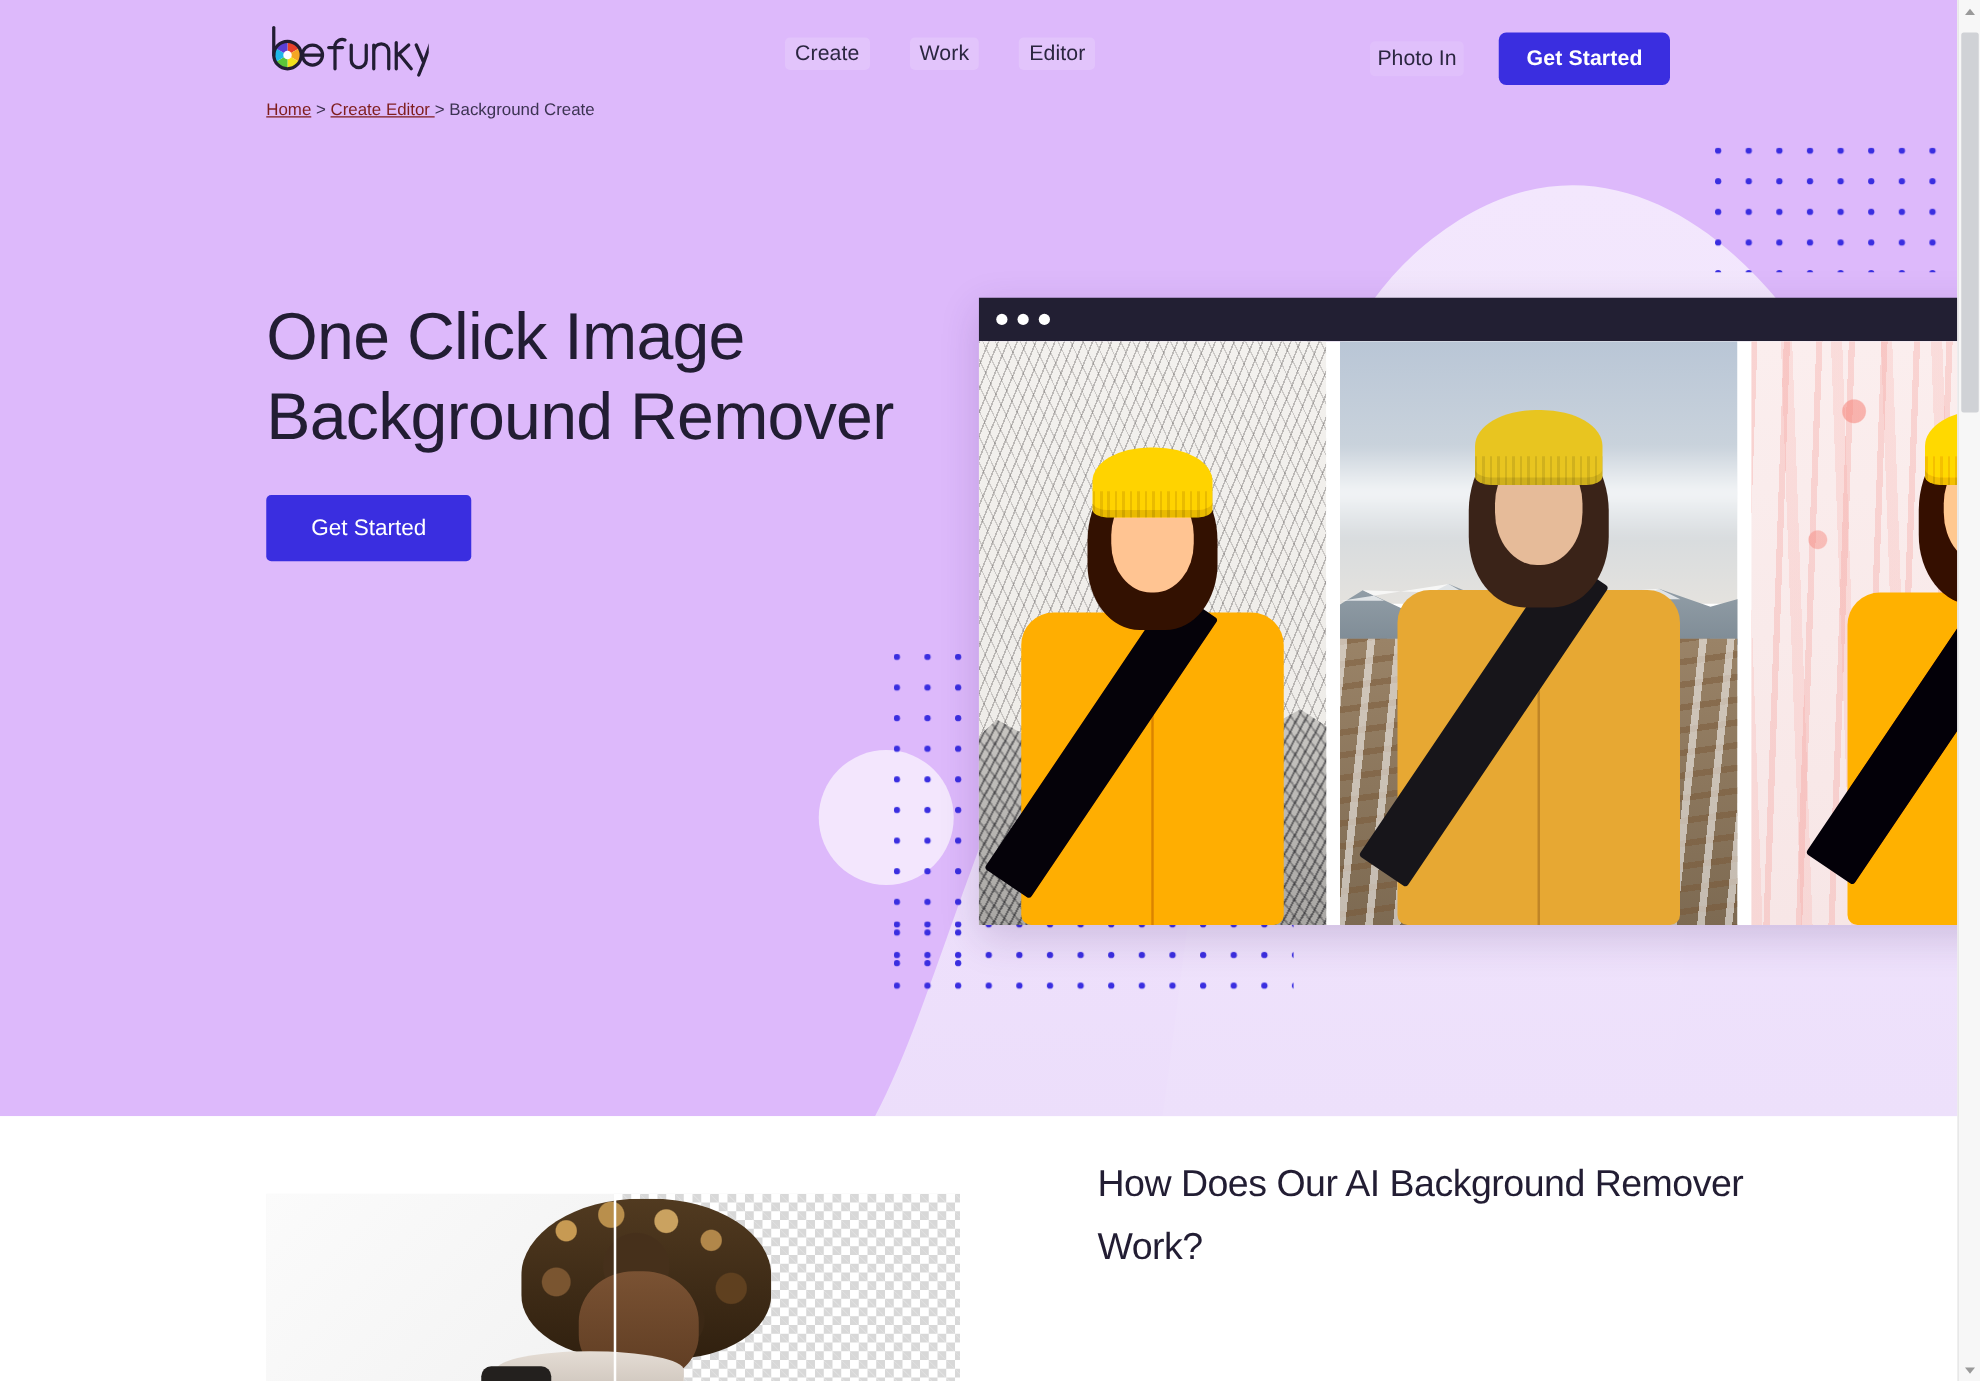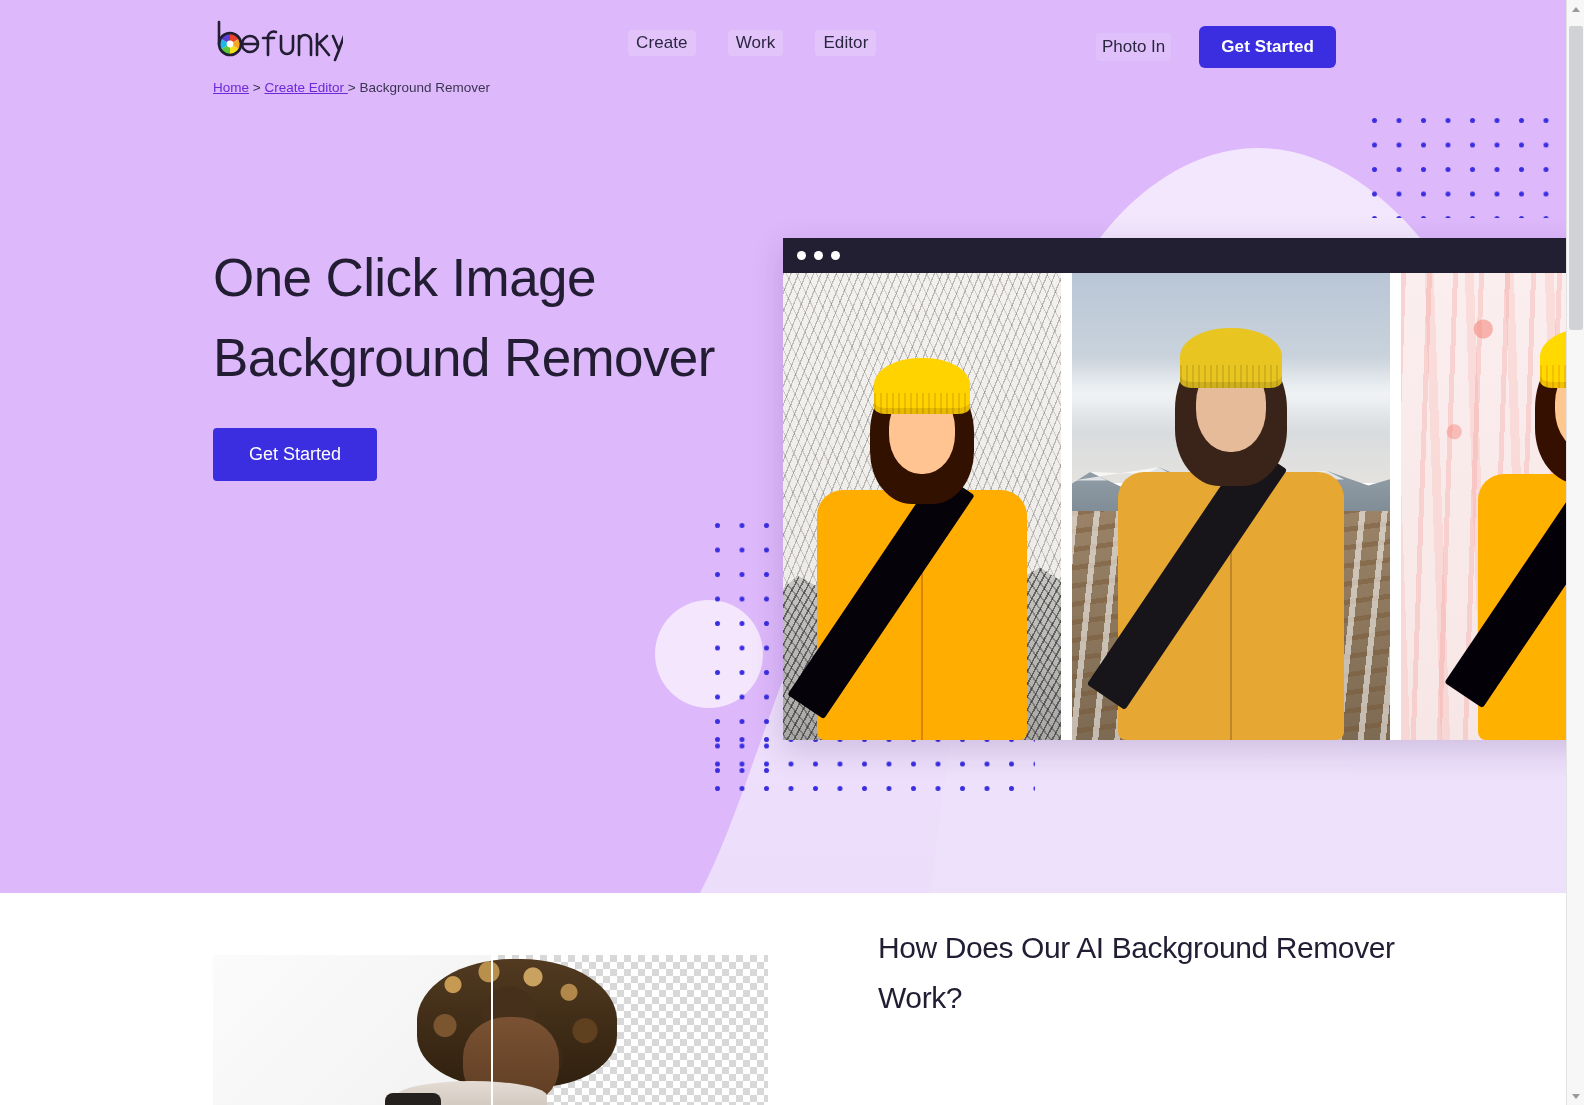--- a/index.html
+++ b/index.html
@@ -83,29 +83,29 @@
     font-family: "Liberation Sans", sans-serif;
   }
 
   
   #breadcrumb {
     position: absolute; left: 213px; top: 80px;
     font-size: 13.5px; color: #3c3352; z-index: 30;
     white-space: nowrap;
   }
   #breadcrumb .crumb-link {
-    color: #6d28d9; text-decoration: underline; cursor: pointer; margin-top: 35px;
+    color: #7f1d1d; text-decoration: underline; cursor: pointer; margin-top: 35px;
   }
   #breadcrumb .crumb-sep { color: #3c3352; }
   #breadcrumb .crumb-current { color: #3c3352; }
 
   
   #hero-copy { position: absolute; left: 213px; top: 238px; width: 520px; z-index: 20; }
   #hero-title {
-    font-size: 53px; line-height: 80px; font-weight: 400;
+    font-size: 53px; line-height: 64px; font-weight: 400;
     color: #221d33; letter-spacing: -0.6px;
   }
   #hero-sub {
     margin-top: 30px;
     font-size: 19px; line-height: 28px; color: #3a3450;
     max-width: 470px;
   }
   #hero-cta { margin-top: 30px; }
   #hero-cta button {
     background: #3a2ee0; color: #fff; border: none;
@@ -408,21 +408,21 @@
           <span id="sign-in">Photo In</span>
           <button class="btn-primary">Get Started</button>
         </div>
       </header>
 
       <div id="breadcrumb">
         <span class="crumb-link">Home</span>
         <span class="crumb-sep">&gt;</span>
         <span class="crumb-link">Create Editor </span>
         <span class="crumb-sep">&gt;</span>
-        <span class="crumb-current">Background Remover</span>
+        <span class="crumb-current">Background Create</span>
       </div>
 
       <div id="hero-copy">
         <h1 id="hero-title">One Click Image Background Remover</h1>
         <div id="hero-cta">
           <button>Get Started</button>
         </div>
       </div>
 
       <div id="browser-mock">

